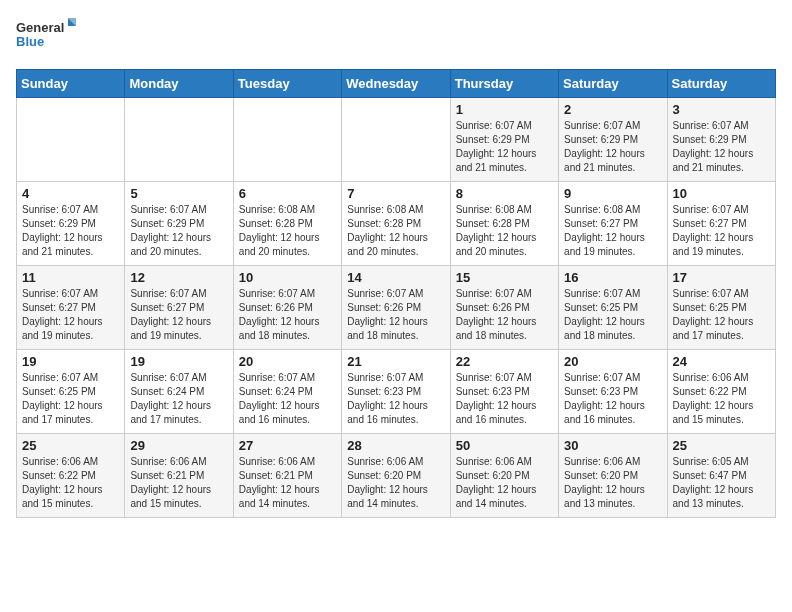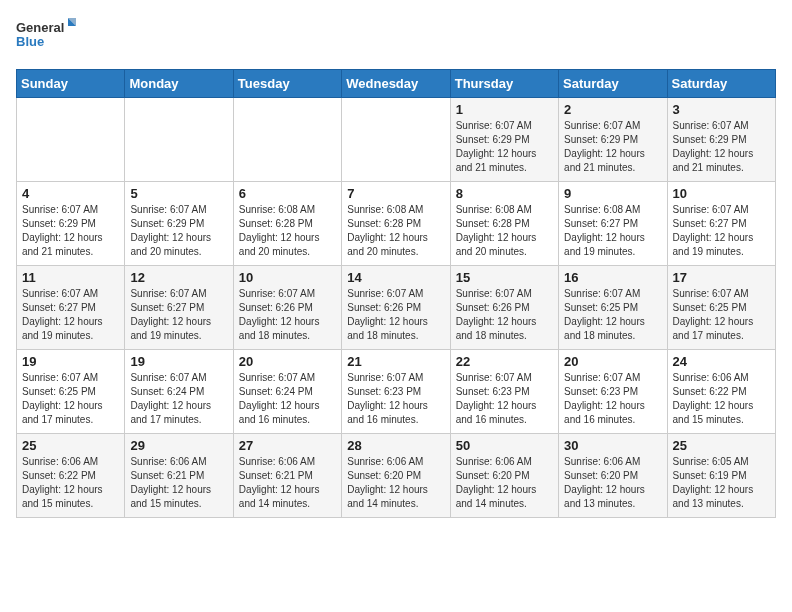--- a/index.html
+++ b/index.html
@@ -319,19 +319,19 @@
         <td>
           <span class="day-number">30</span>
           <div class="day-info" style="white-space: pre-line;">Sunrise: 6:06 AM
 Sunset: 6:20 PM
 Daylight: 12 hours
 and 13 minutes.</div>
         </td>
         <td>
           <span class="day-number">25</span>
           <div class="day-info" style="white-space: pre-line;">Sunrise: 6:05 AM
-Sunset: 6:19 PM
+Sunset: 6:47 PM
 Daylight: 12 hours
 and 13 minutes.</div>
         </td>
       </tr>
     </tbody>
 </table>
 
 </body></html>

